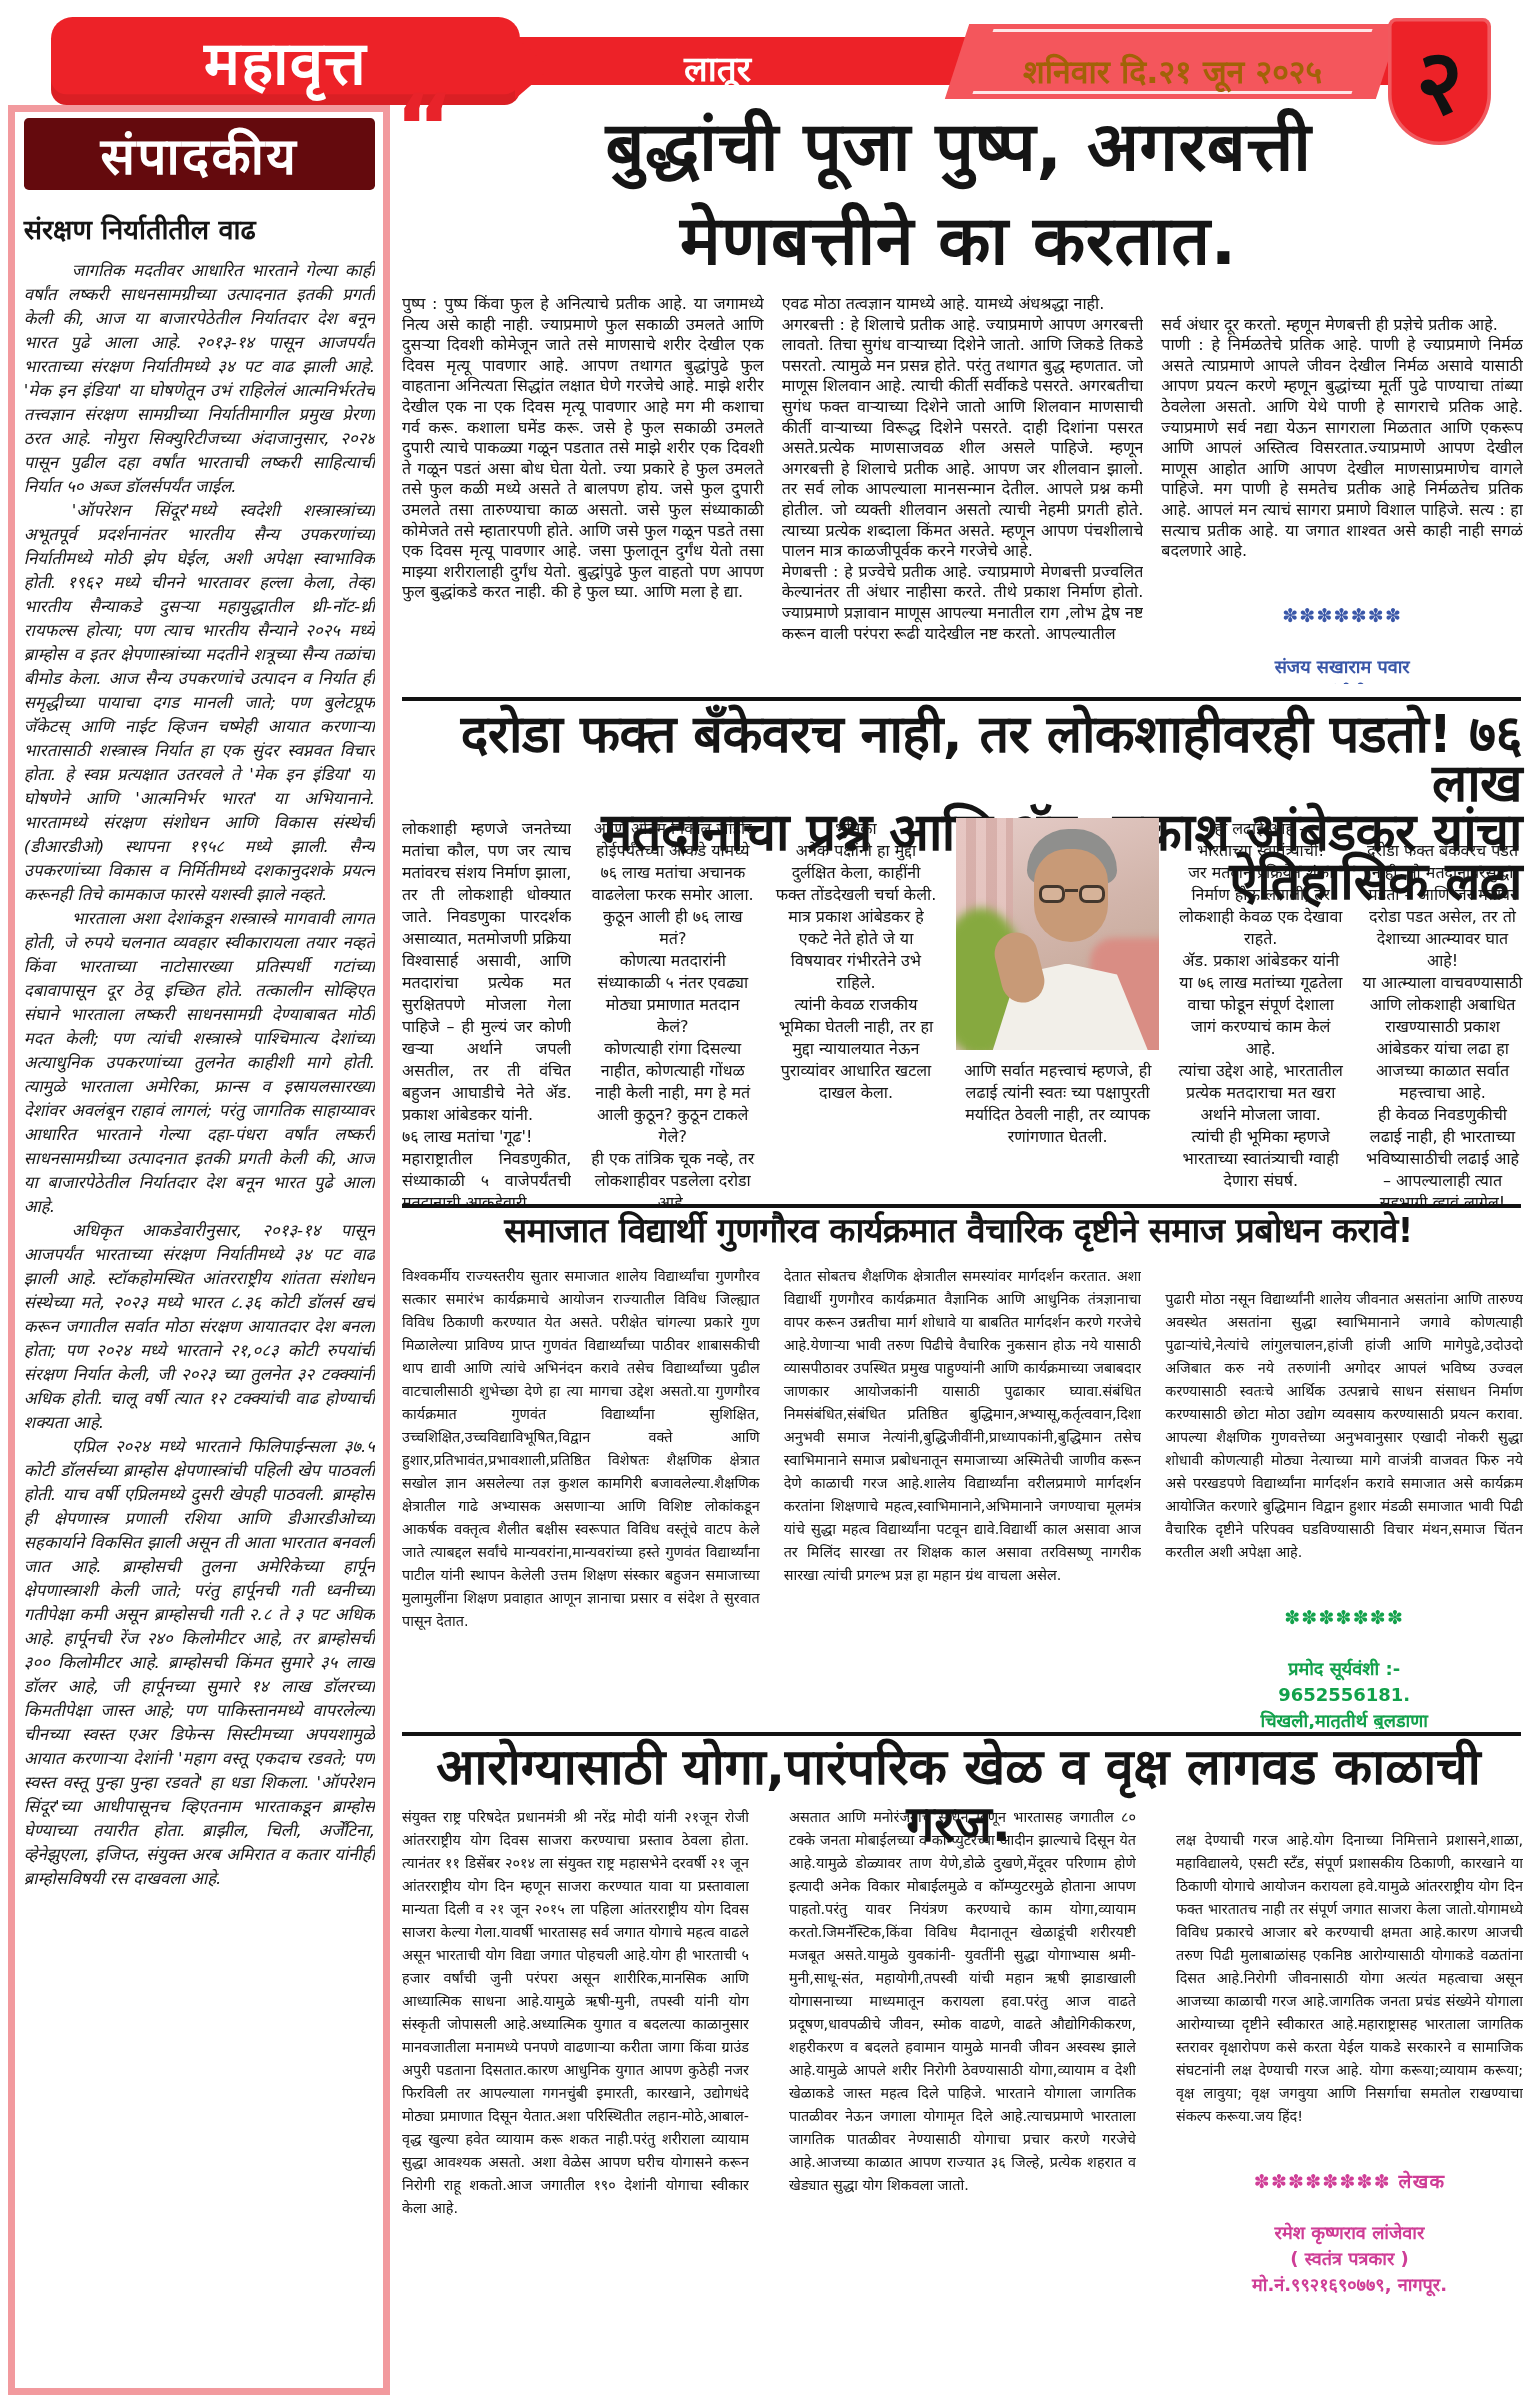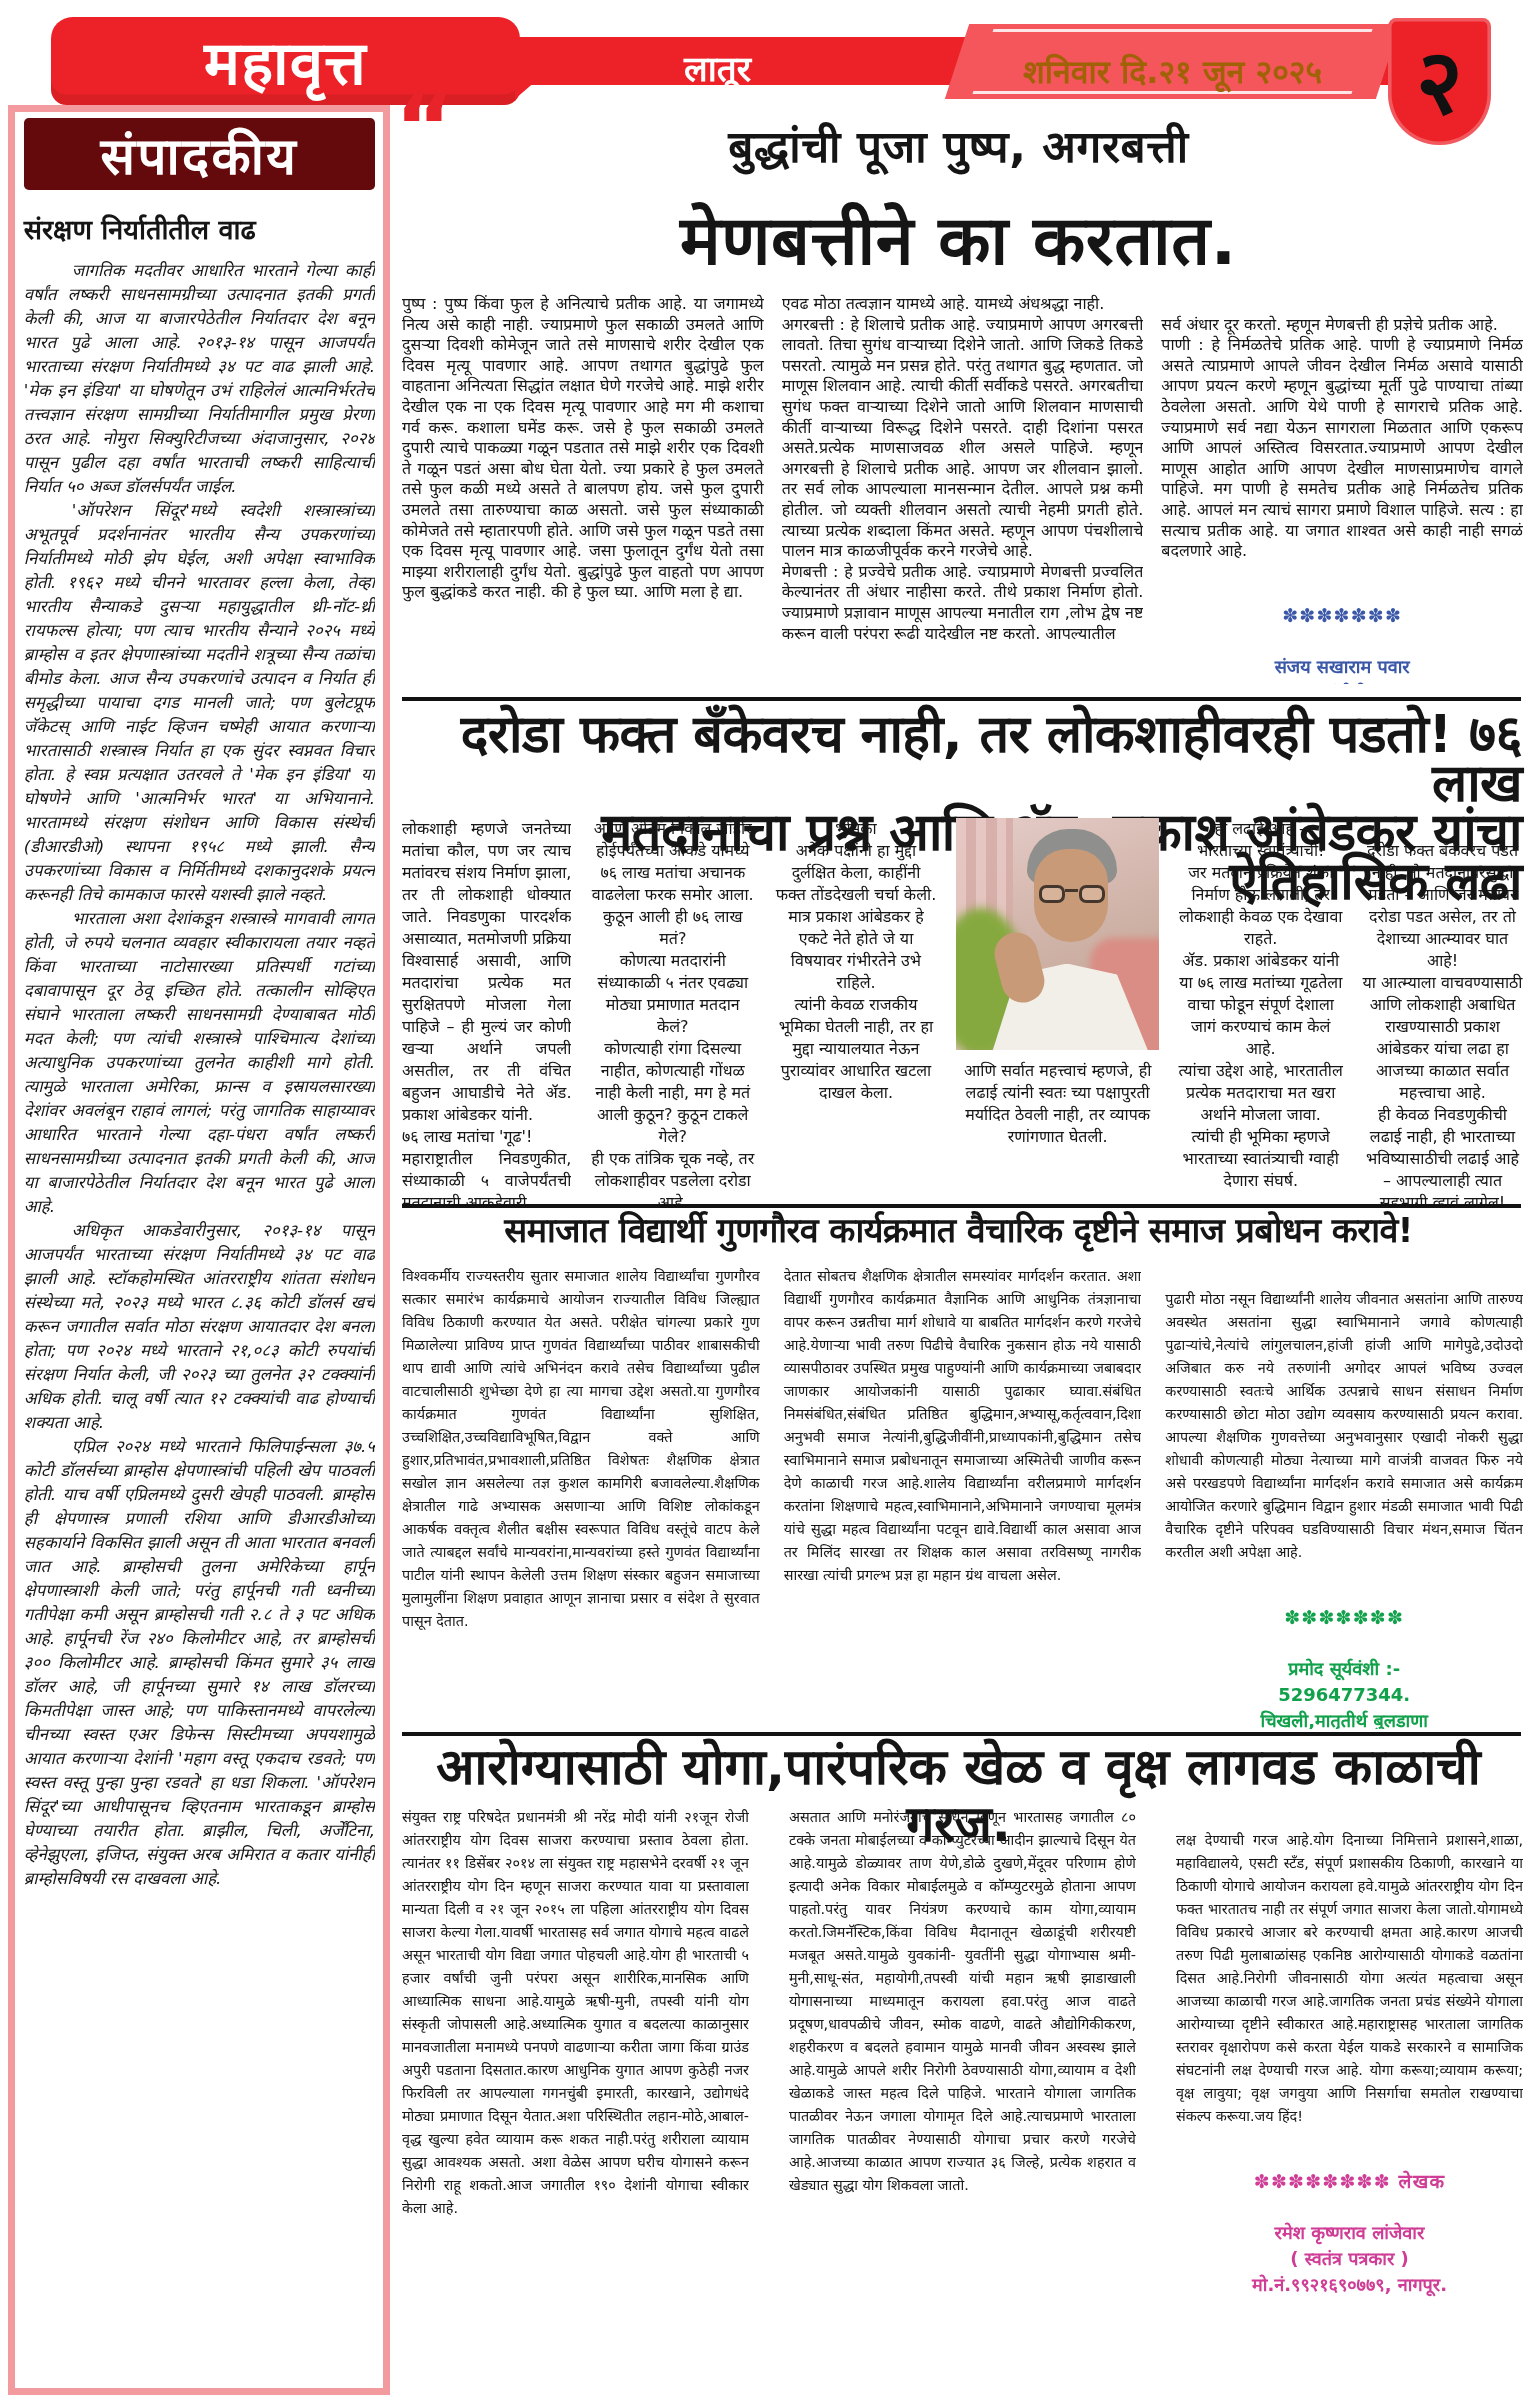--- a/index.html
+++ b/index.html
@@ -49,21 +49,21 @@
   .j{text-align:justify;}
   .c{text-align:center;}
   .byline{text-align:center;font-weight:bold;margin-top:14.4px;font-size:18px;line-height:26px;}
   .byline .stars{font-size:19px;letter-spacing:1.2px;}
   .blue{color:var(--byline_blue);} .red{color:var(--byline_red);}
   .green{color:var(--byline_green);} .pink{color:var(--byline_pink);}
 
   
   .a1-head{position:absolute;left:395px;top:100px;width:1127px;text-align:center;}
   .qmark{position:absolute;left:0;top:-16.7px;font-size:90px;font-weight:bold;color:var(--byline_red);line-height:1;}
-  .a1-l1{font-size:44px;font-weight:bold;line-height:94px;letter-spacing:0.6px;}
+  .a1-l1{font-size:68px;font-weight:bold;line-height:94px;letter-spacing:0.6px;}
   .a1-l2{font-size:68px;font-weight:bold;line-height:94px;letter-spacing:0.6px;}
   .a1-body{left:402px;top:294px;width:1121px;height:390px;gap:18px;font-size:16px;line-height:20.6px;}
   .a1-body .col{width:362px;}
 
   
   .rule1{top:697px;}
   .a2-head{position:absolute;left:395px;top:710px;width:1127px;text-align:right;
            font-size:52px;font-weight:bold;line-height:49px;letter-spacing:-0.6px;}
   .a2-body{left:402px;top:818px;width:1121px;height:389px;gap:18px;font-size:16px;line-height:22px;}
   .w300{width:179px;} .w295{width:176px;} .w290{width:173px;} .w360{width:215px;} .w285{width:170px;}
@@ -209,21 +209,21 @@
   <div class="rule rule2"></div>
   <section>
     <div class="a3-head">समाजात विद्यार्थी गुणगौरव कार्यक्रमात वैचारिक दृष्टीने समाज प्रबोधन करावे!</div>
     <div class="cols a3-body">
       <div class="col j">विश्वकर्मीय राज्यस्तरीय सुतार समाजात शालेय विद्यार्थ्यांचा गुणगौरव सत्कार समारंभ कार्यक्रमाचे आयोजन राज्यातील विविध जिल्ह्यात विविध ठिकाणी करण्यात येत असते. परीक्षेत चांगल्या प्रकारे गुण मिळालेल्या प्राविण्य प्राप्त गुणवंत विद्यार्थ्यांच्या पाठीवर शाबासकीची थाप द्यावी आणि त्यांचे अभिनंदन करावे तसेच विद्यार्थ्यांच्या पुढील वाटचालीसाठी शुभेच्छा देणे हा त्या मागचा उद्देश असतो.या गुणगौरव कार्यक्रमात गुणवंत विद्यार्थ्यांना सुशिक्षित, उच्चशिक्षित,उच्चविद्याविभूषित,विद्वान वक्ते आणि हुशार,प्रतिभावंत,प्रभावशाली,प्रतिष्ठित विशेषतः शैक्षणिक क्षेत्रात सखोल ज्ञान असलेल्या तज्ञ कुशल कामगिरी बजावलेल्या.शैक्षणिक क्षेत्रातील गाढे अभ्यासक असणाऱ्या आणि विशिष्ट लोकांकडून आकर्षक वक्तृत्व शैलीत बक्षीस स्वरूपात विविध वस्तूंचे वाटप केले जाते त्याबद्दल सर्वांचे मान्यवरांना,मान्यवरांच्या हस्ते गुणवंत विद्यार्थ्यांना पाटील यांनी स्थापन केलेली उत्तम शिक्षण संस्कार बहुजन समाजाच्या मुलामुलींना शिक्षण प्रवाहात आणून ज्ञानाचा प्रसार व संदेश ते सुरवात पासून देतात.</div>
       <div class="col j">देतात सोबतच शैक्षणिक क्षेत्रातील समस्यांवर मार्गदर्शन करतात. अशा विद्यार्थी गुणगौरव कार्यक्रमात वैज्ञानिक आणि आधुनिक तंत्रज्ञानाचा वापर करून उन्नतीचा मार्ग शोधावे या बाबतित मार्गदर्शन करणे गरजेचे आहे.येणाऱ्या भावी तरुण पिढीचे वैचारिक नुकसान होऊ नये यासाठी व्यासपीठावर उपस्थित प्रमुख पाहुण्यांनी आणि कार्यक्रमाच्या जबाबदार जाणकार आयोजकांनी यासाठी पुढाकार घ्यावा.संबंधित निमसंबंधित,संबंधित प्रतिष्ठित बुद्धिमान,अभ्यासू,कर्तृत्ववान,दिशा अनुभवी समाज नेत्यांनी,बुद्धिजीवींनी,प्राध्यापकांनी,बुद्धिमान तसेच स्वाभिमानाने समाज प्रबोधनातून समाजाच्या अस्मितेची जाणीव करून देणे काळाची गरज आहे.शालेय विद्यार्थ्यांना वरीलप्रमाणे मार्गदर्शन करतांना शिक्षणाचे महत्व,स्वाभिमानाने,अभिमानाने जगण्याचा मूलमंत्र यांचे सुद्धा महत्व विद्यार्थ्यांना पटवून द्यावे.विद्यार्थी काल असावा आज तर मिलिंद सारखा तर शिक्षक काल असावा तरविसष्णू नागरीक सारखा त्यांची प्रगल्भ प्रज्ञ हा महान ग्रंथ वाचला असेल.</div>
       <div class="col j">
         <span>पुढारी मोठा नसून विद्यार्थ्यांनी शालेय जीवनात असतांना आणि तारुण्य अवस्थेत असतांना सुद्धा स्वाभिमानाने जगावे कोणत्याही पुढाऱ्यांचे,नेत्यांचे लांगुलचालन,हांजी हांजी आणि मागेपुढे,उदोउदो अजिबात करु नये तरुणांनी अगोदर आपलं भविष्य उज्वल करण्यासाठी स्वतःचे आर्थिक उत्पन्नाचे साधन संसाधन निर्माण करण्यासाठी छोटा मोठा उद्योग व्यवसाय करण्यासाठी प्रयत्न करावा. आपल्या शैक्षणिक गुणवत्तेच्या अनुभवानुसार एखादी नोकरी सुद्धा शोधावी कोणत्याही मोठ्या नेत्याच्या मागे वाजंत्री वाजवत फिरु नये असे परखडपणे विद्यार्थ्यांना मार्गदर्शन करावे समाजात असे कार्यक्रम आयोजित करणारे बुद्धिमान विद्वान हुशार मंडळी समाजात भावी पिढी वैचारिक दृष्टीने परिपक्व घडविण्यासाठी विचार मंथन,समाज चिंतन करतील अशी अपेक्षा आहे.</span>
         <div class="byline green">
           <div class="stars">✽✽✽✽✽✽✽</div>
-          <div><div>प्रमोद सूर्यवंशी :-</div><div>5296477344.</div><div>चिखली,मातृतीर्थ बुलडाणा</div></div>
+          <div><div>प्रमोद सूर्यवंशी :-</div><div>9652556181.</div><div>चिखली,मातृतीर्थ बुलडाणा</div></div>
         </div>
       </div>
     </div>
   </section>
 
   <div class="rule rule3"></div>
   <section>
     <div class="a4-head">आरोग्यासाठी योगा,पारंपरिक खेळ व वृक्ष लागवड काळाची गरज.</div>
     <div class="cols a4-body">
       <div class="col j">संयुक्त राष्ट्र परिषदेत प्रधानमंत्री श्री नरेंद्र मोदी यांनी २१जून रोजी आंतरराष्ट्रीय योग दिवस साजरा करण्याचा प्रस्ताव ठेवला होता. त्यानंतर ११ डिसेंबर २०१४ ला संयुक्त राष्ट्र महासभेने दरवर्षी २१ जून आंतरराष्ट्रीय योग दिन म्हणून साजरा करण्यात यावा या प्रस्तावाला मान्यता दिली व २१ जून २०१५ ला पहिला आंतरराष्ट्रीय योग दिवस साजरा केल्या गेला.यावर्षी भारतासह सर्व जगात योगाचे महत्व वाढले असून भारताची योग विद्या जगात पोहचली आहे.योग ही भारताची ५ हजार वर्षांची जुनी परंपरा असून शारीरिक,मानसिक आणि आध्यात्मिक साधना आहे.यामुळे ऋषी-मुनी, तपस्वी यांनी योग संस्कृती जोपासली आहे.अध्यात्मिक युगात व बदलत्या काळानुसार मानवजातीला मनामध्ये पनपणे वाढणाऱ्या करीता जागा किंवा ग्राउंड अपुरी पडताना दिसतात.कारण आधुनिक युगात आपण कुठेही नजर फिरविली तर आपल्याला गगनचुंबी इमारती, कारखाने, उद्योगधंदे मोठ्या प्रमाणात दिसून येतात.अशा परिस्थितीत लहान-मोठे,आबाल-वृद्ध खुल्या हवेत व्यायाम करू शकत नाही.परंतु शरीराला व्यायाम सुद्धा आवश्यक असतो. अशा वेळेस आपण घरीच योगासने करून निरोगी राहू शकतो.आज जगातील १९० देशांनी योगाचा स्वीकार केला आहे.</div>

